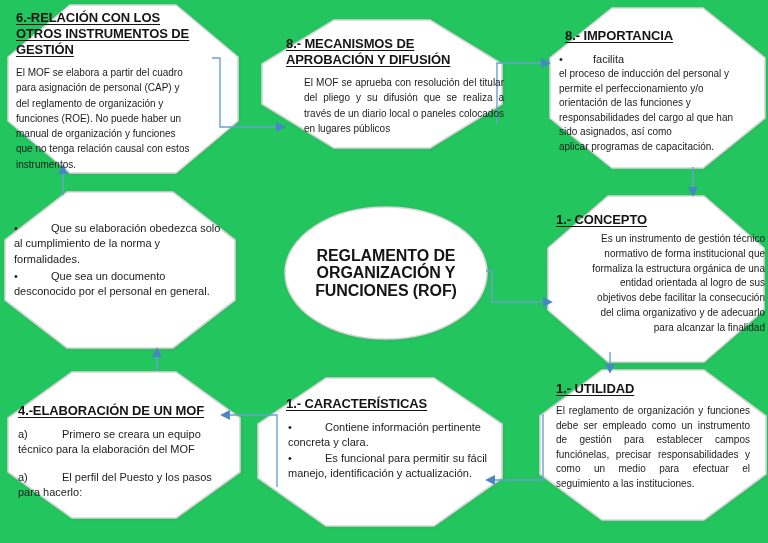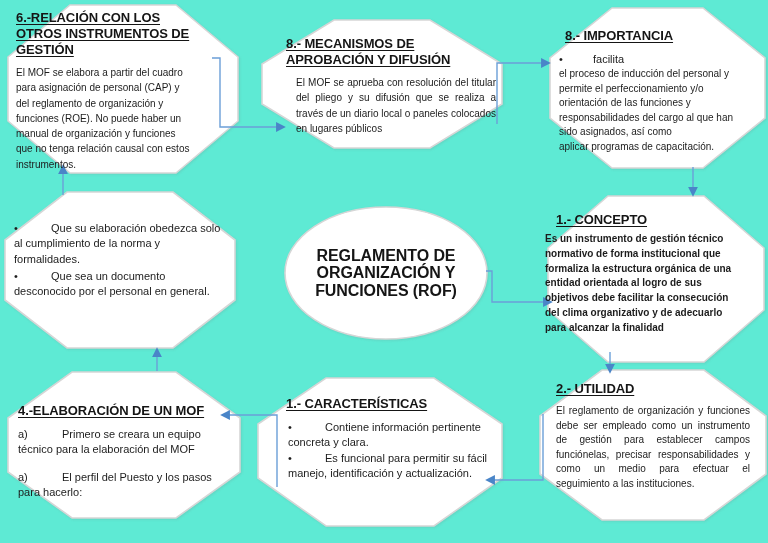--- a/index.html
+++ b/index.html
@@ -1,31 +1,31 @@
 <!DOCTYPE html>
 <html><head>
 <meta charset="utf-8">
 <style>
   html,body{margin:0;padding:0;background:#ffffff;}
   .canvas{
-    position:relative;width:768px;height:543px;overflow:hidden;background:#5eead4;
+    position:relative;width:768px;height:543px;overflow:hidden;background:#22c55e;
     font-family:"Liberation Sans","DejaVu Sans",sans-serif;color:#1c1c1c;
   }
   svg.layer{position:absolute;left:0;top:0;}
   .shape{fill:#ffffff;stroke:#d6d6d6;stroke-width:1.6;filter:drop-shadow(1.5px 1.5px 1px rgba(120,120,120,0.18));}
   .conn{fill:none;stroke:#6b9fd8;stroke-width:1.4;}
   .node{position:absolute;}
   .title{
     font-size:13px;font-weight:bold;line-height:16px;color:#151515;
     text-decoration:underline;text-underline-offset:2px;white-space:pre-line;letter-spacing:-0.1px;
   }
   .body{font-size:10px;line-height:15.3px;}
   .pre{white-space:pre-line;}
   .just{text-align:justify;}
-  .ctr{text-align:left;font-weight:bold;}
+  .ctr{text-align:right;}
   .item{margin-bottom:2px;font-size:11px;line-height:15.3px;}
   .marker{display:inline-block;width:37px;}
   .marker.wide{width:44px;}
   .center-label{
     font-size:16px;font-weight:bold;line-height:17.3px;color:#151515;
     text-align:center;white-space:pre-line;letter-spacing:-0.1px;
   }
 </style>
 </head>
 <body>
@@ -70,21 +70,21 @@
 del reglamento de organización y
 funciones (ROE). No puede haber un
 manual de organización y funciones
 que no tenga relación causal con estos
 instrumentos.</div>
   </div>
 
   <div class="node" style="left:286px;top:36px;width:215px;">
     <div class="title">8.- MECANISMOS DE
 APROBACIÓN Y DIFUSIÓN</div>
-    <div class="body just" style="margin-top:7px;width:200px;margin-left:10px;">El MOF se aprueba con resolución del titular del pliego y su difusión que se realiza a través de un diario local o paneles colocados en lugares públicos</div>
+    <div class="body just" style="margin-top:7px;width:200px;margin-left:18px;">El MOF se aprueba con resolución del titular del pliego y su difusión que se realiza a través de un diario local o paneles colocados en lugares públicos</div>
   </div>
 
   <div class="node" style="left:559px;top:28px;width:212px;">
     <div class="title" style="margin-left:6px;">8.- IMPORTANCIA</div>
     <div class="item" style="margin-top:8px;margin-bottom:0;">
       <span class="marker" style="width:34px;">•</span><span>facilita</span>
     </div>
     <div class="body pre" style="line-height:14.5px;width:212px;">el proceso de inducción del personal y
 permite el perfeccionamiento y/o
 orientación de las funciones y
@@ -137,17 +137,17 @@
       <div class="item" style="margin-bottom:0;">
         <span class="marker">•</span><span>Contiene información pertinente concreta y clara.</span>
       </div>
       <div class="item" style="margin-bottom:0;">
         <span class="marker">•</span><span>Es funcional para permitir su fácil manejo, identificación y actualización.</span>
       </div>
     </div>
   </div>
 
   <div class="node" style="left:556px;top:381px;width:200px;">
-    <div class="title">2.- UTILIDAD</div>
+    <div class="title">1.- UTILIDAD</div>
     <div class="body just" style="margin-top:7px;width:194px;line-height:14.6px;">El reglamento de organización y funciones debe ser empleado como un instrumento de gestión para establecer campos funciónelas, precisar responsabilidades y como un medio para efectuar el seguimiento a las instituciones.</div>
   </div>
 
 </div>
 
 </body></html>

